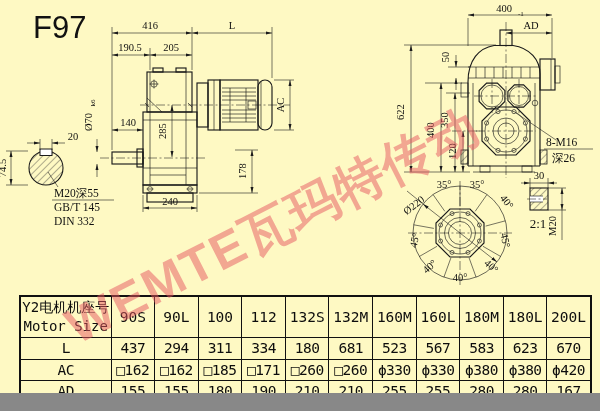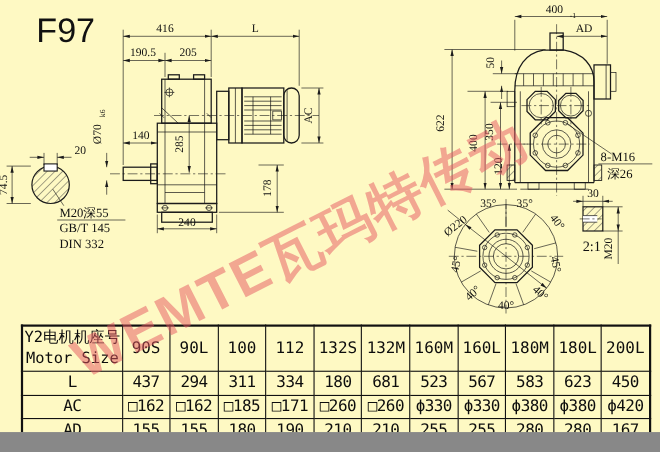--- a/index.html
+++ b/index.html
@@ -365,21 +365,21 @@
           <td>437</td>
           <td>294</td>
           <td>311</td>
           <td>334</td>
           <td>180</td>
           <td>681</td>
           <td>523</td>
           <td>567</td>
           <td>583</td>
           <td>623</td>
-          <td>450</td>
+          <td>670</td>
         </tr>
         <tr class="datar">
           <td class="lbl">AC</td>
           <td>□162</td>
           <td>□162</td>
           <td>□185</td>
           <td>□171</td>
           <td>□260</td>
           <td>□260</td>
           <td>ϕ330</td>

